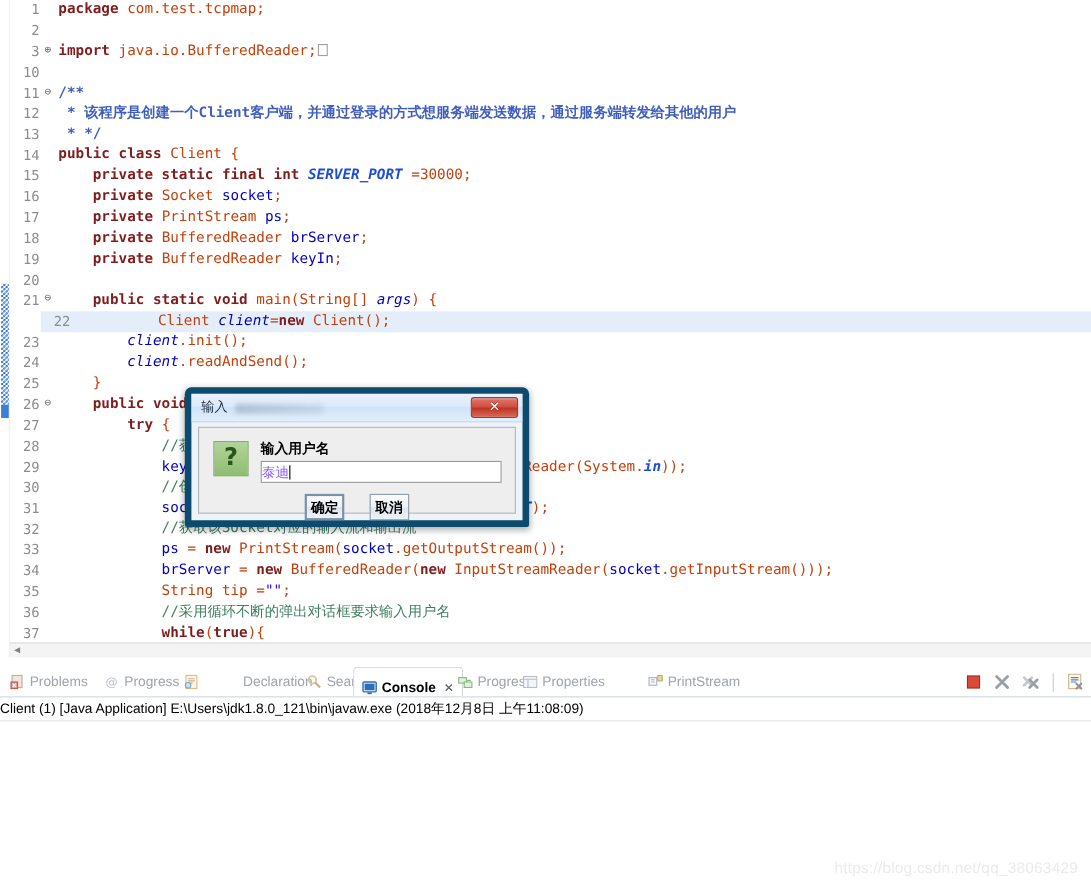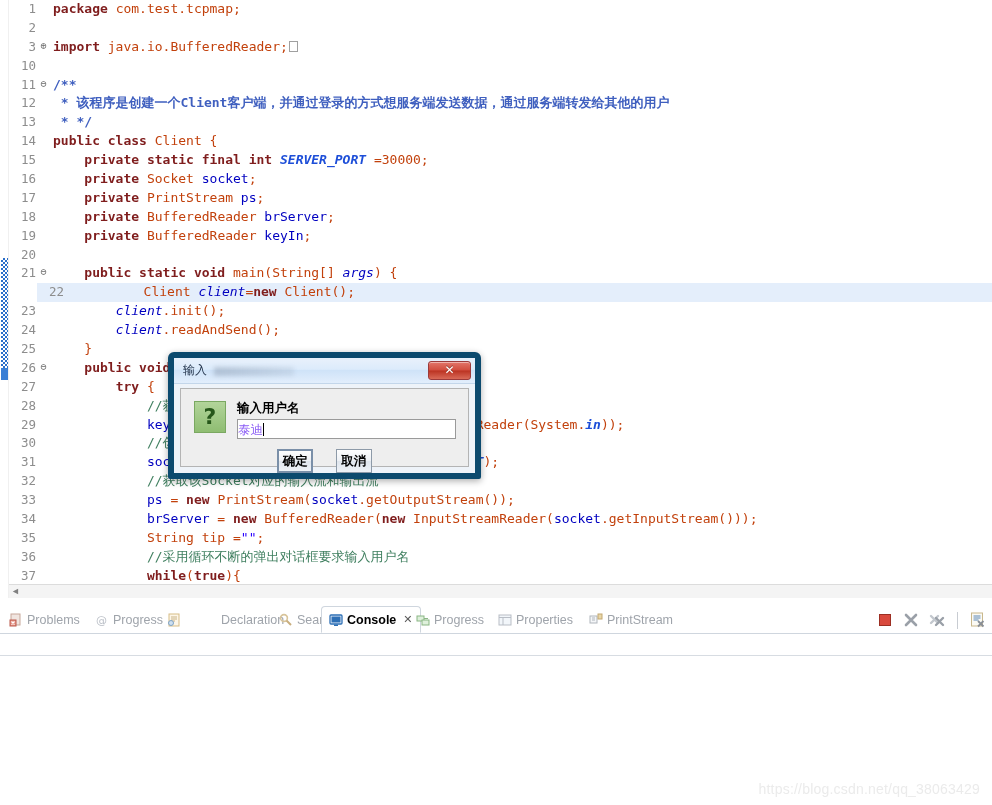--- a/index.html
+++ b/index.html
@@ -262,54 +262,55 @@
             </svg></span>
           <span>Declaration</span>
         </div>
         <div class="tab" style="left: 272px;">
           <span class="ticon"><svg width="14" height="14">
               <circle cx="5" cy="5" r="3.4" fill="none" stroke="#d8c49a" stroke-width="1.6"></circle>
               <path d="M7.5 7.5 L12 12" stroke="#c9ae7e" stroke-width="2"></path>
             </svg></span>
           <span>Search</span>
         </div>
-        <div class="tab active" style="left: 321px;">
+        <div class="tab active" style="left: 321px; align-items: flex-end;">
           <span class="ticon"><svg width="14" height="14">
               <rect x="1" y="2" width="12" height="9" rx="1" fill="#e8f1fa" stroke="#2d6fb5" stroke-width="1.3"></rect>
               <rect x="2.5" y="3.5" width="9" height="6" fill="#2d6fb5"></rect>
               <rect x="5" y="11.5" width="4" height="1.5" fill="#2d6fb5"></rect>
             </svg></span>
           <span>Console</span>
           <span class="tclose">✕</span>
         </div>
         <div class="tab" style="left: 409px;">
           <span class="ticon"><svg width="14" height="14">
               <rect x="1" y="3" width="7" height="5" fill="#dff0dc" stroke="#8ab684"></rect>
               <rect x="6" y="7" width="7" height="5" fill="#dff0dc" stroke="#8ab684"></rect>
               <path d="M8 5.5h4" stroke="#8ab684"></path>
             </svg></span>
           <span>Progress</span>
         </div>
-        <div class="tab" style="left: 491px;">
+        <div class="tab" style="left: 468px;">
           <span class="ticon"><svg width="14" height="14">
               <rect x="1" y="2" width="12" height="10" fill="#f2f6fa" stroke="#b9bec6"></rect>
               <path d="M1 4.5h12M5 4.5v7.5" stroke="#b9bec6"></path>
             </svg></span>
           <span>Properties</span>
         </div>
         <div class="tab" style="left: 582px;">
           <span class="ticon"><svg width="14" height="14">
               <rect x="1" y="3" width="7" height="7" fill="#f4f6f8" stroke="#b0b5bc"></rect>
               <path d="M3 5h3M3 7h3" stroke="#b0b5bc"></path>
               <rect x="9" y="1" width="4" height="5" fill="#e9d7a8" stroke="#c3a870"></rect>
             </svg></span>
           <span>PrintStream</span>
         </div>
       </div>
 
+    <div class="console-line" id="console-header-el">Client (1) [Java Application] E:\Users\jdk1.8.0_121\bin\javaw.exe (2018年12月8日 上午11:08:09)</div>
     <div class="console-sep"></div>
     <div class="console-area"></div>
 
     <div class="toolbar" id="console-toolbar">
         <span class="tb-icon"><svg width="16" height="16">
             <rect x="2.5" y="2.5" width="11" height="11" fill="#d94a3d" stroke="#9c2f23"></rect>
           </svg></span>
         <span class="tb-icon"><svg width="16" height="16">
             <path d="M3 3 L13 13 M13 3 L3 13" stroke="#9aa0a8" stroke-width="2.6" stroke-linecap="round"></path>
           </svg></span>

